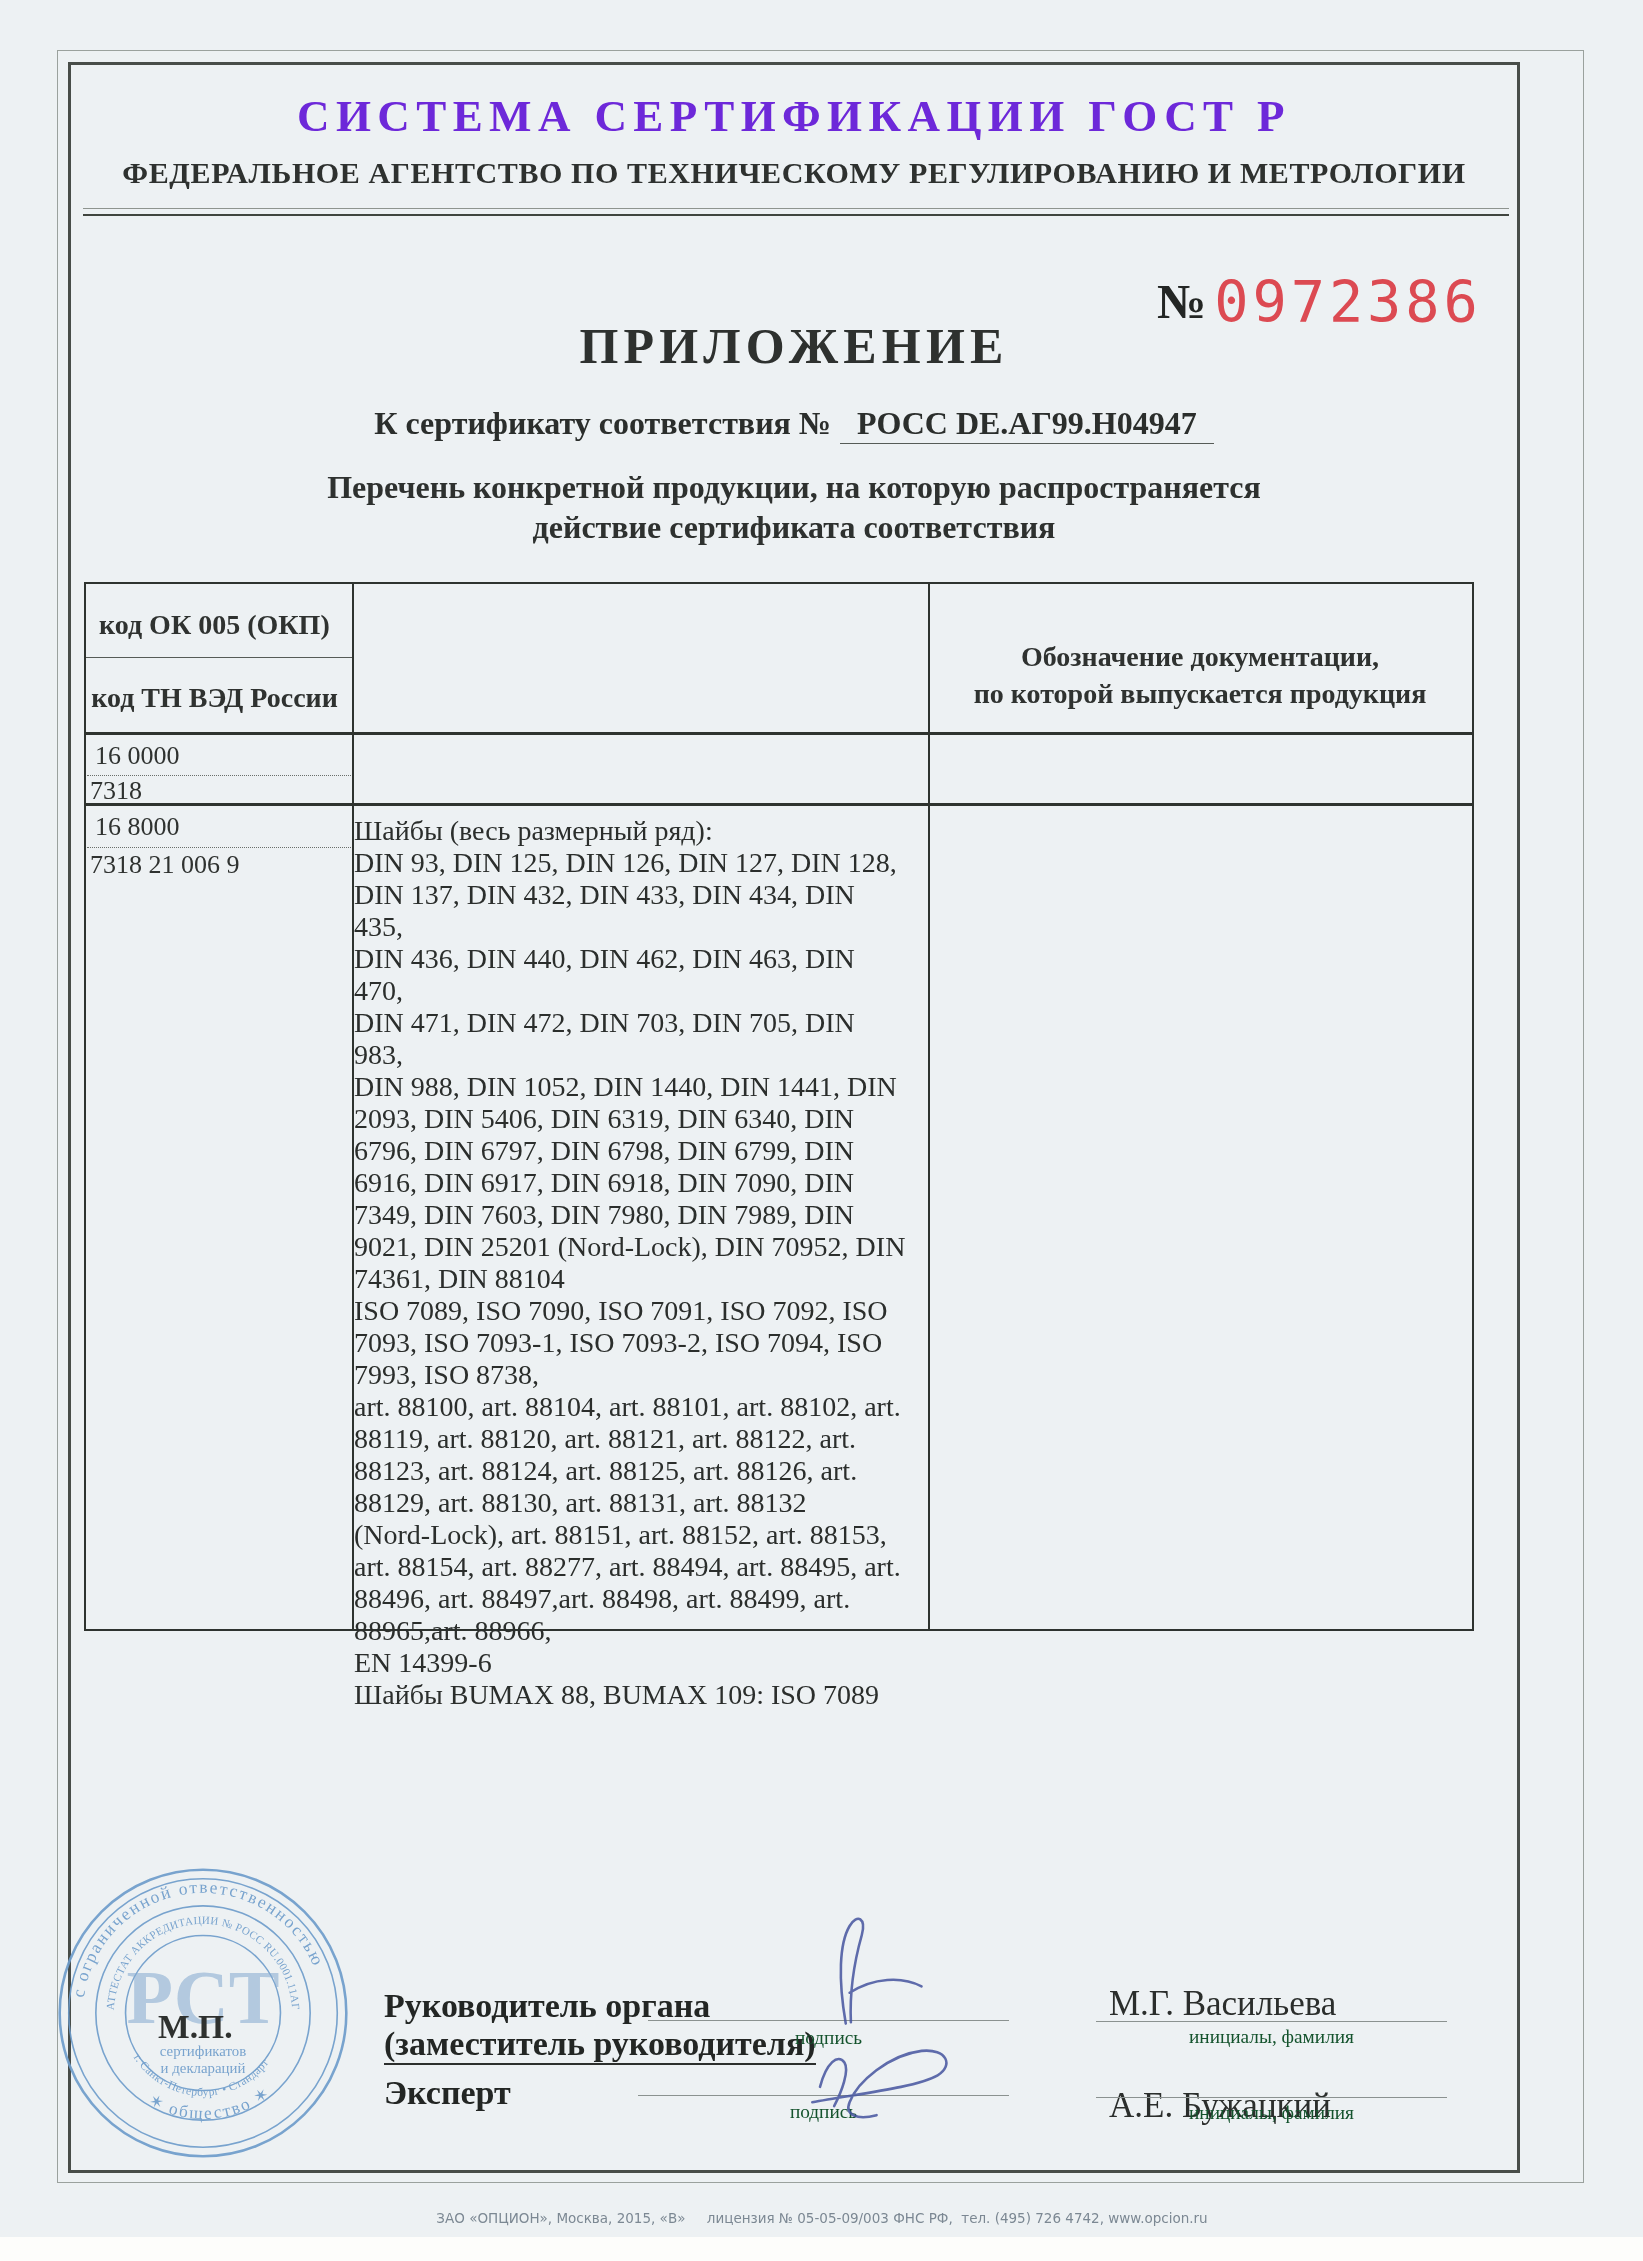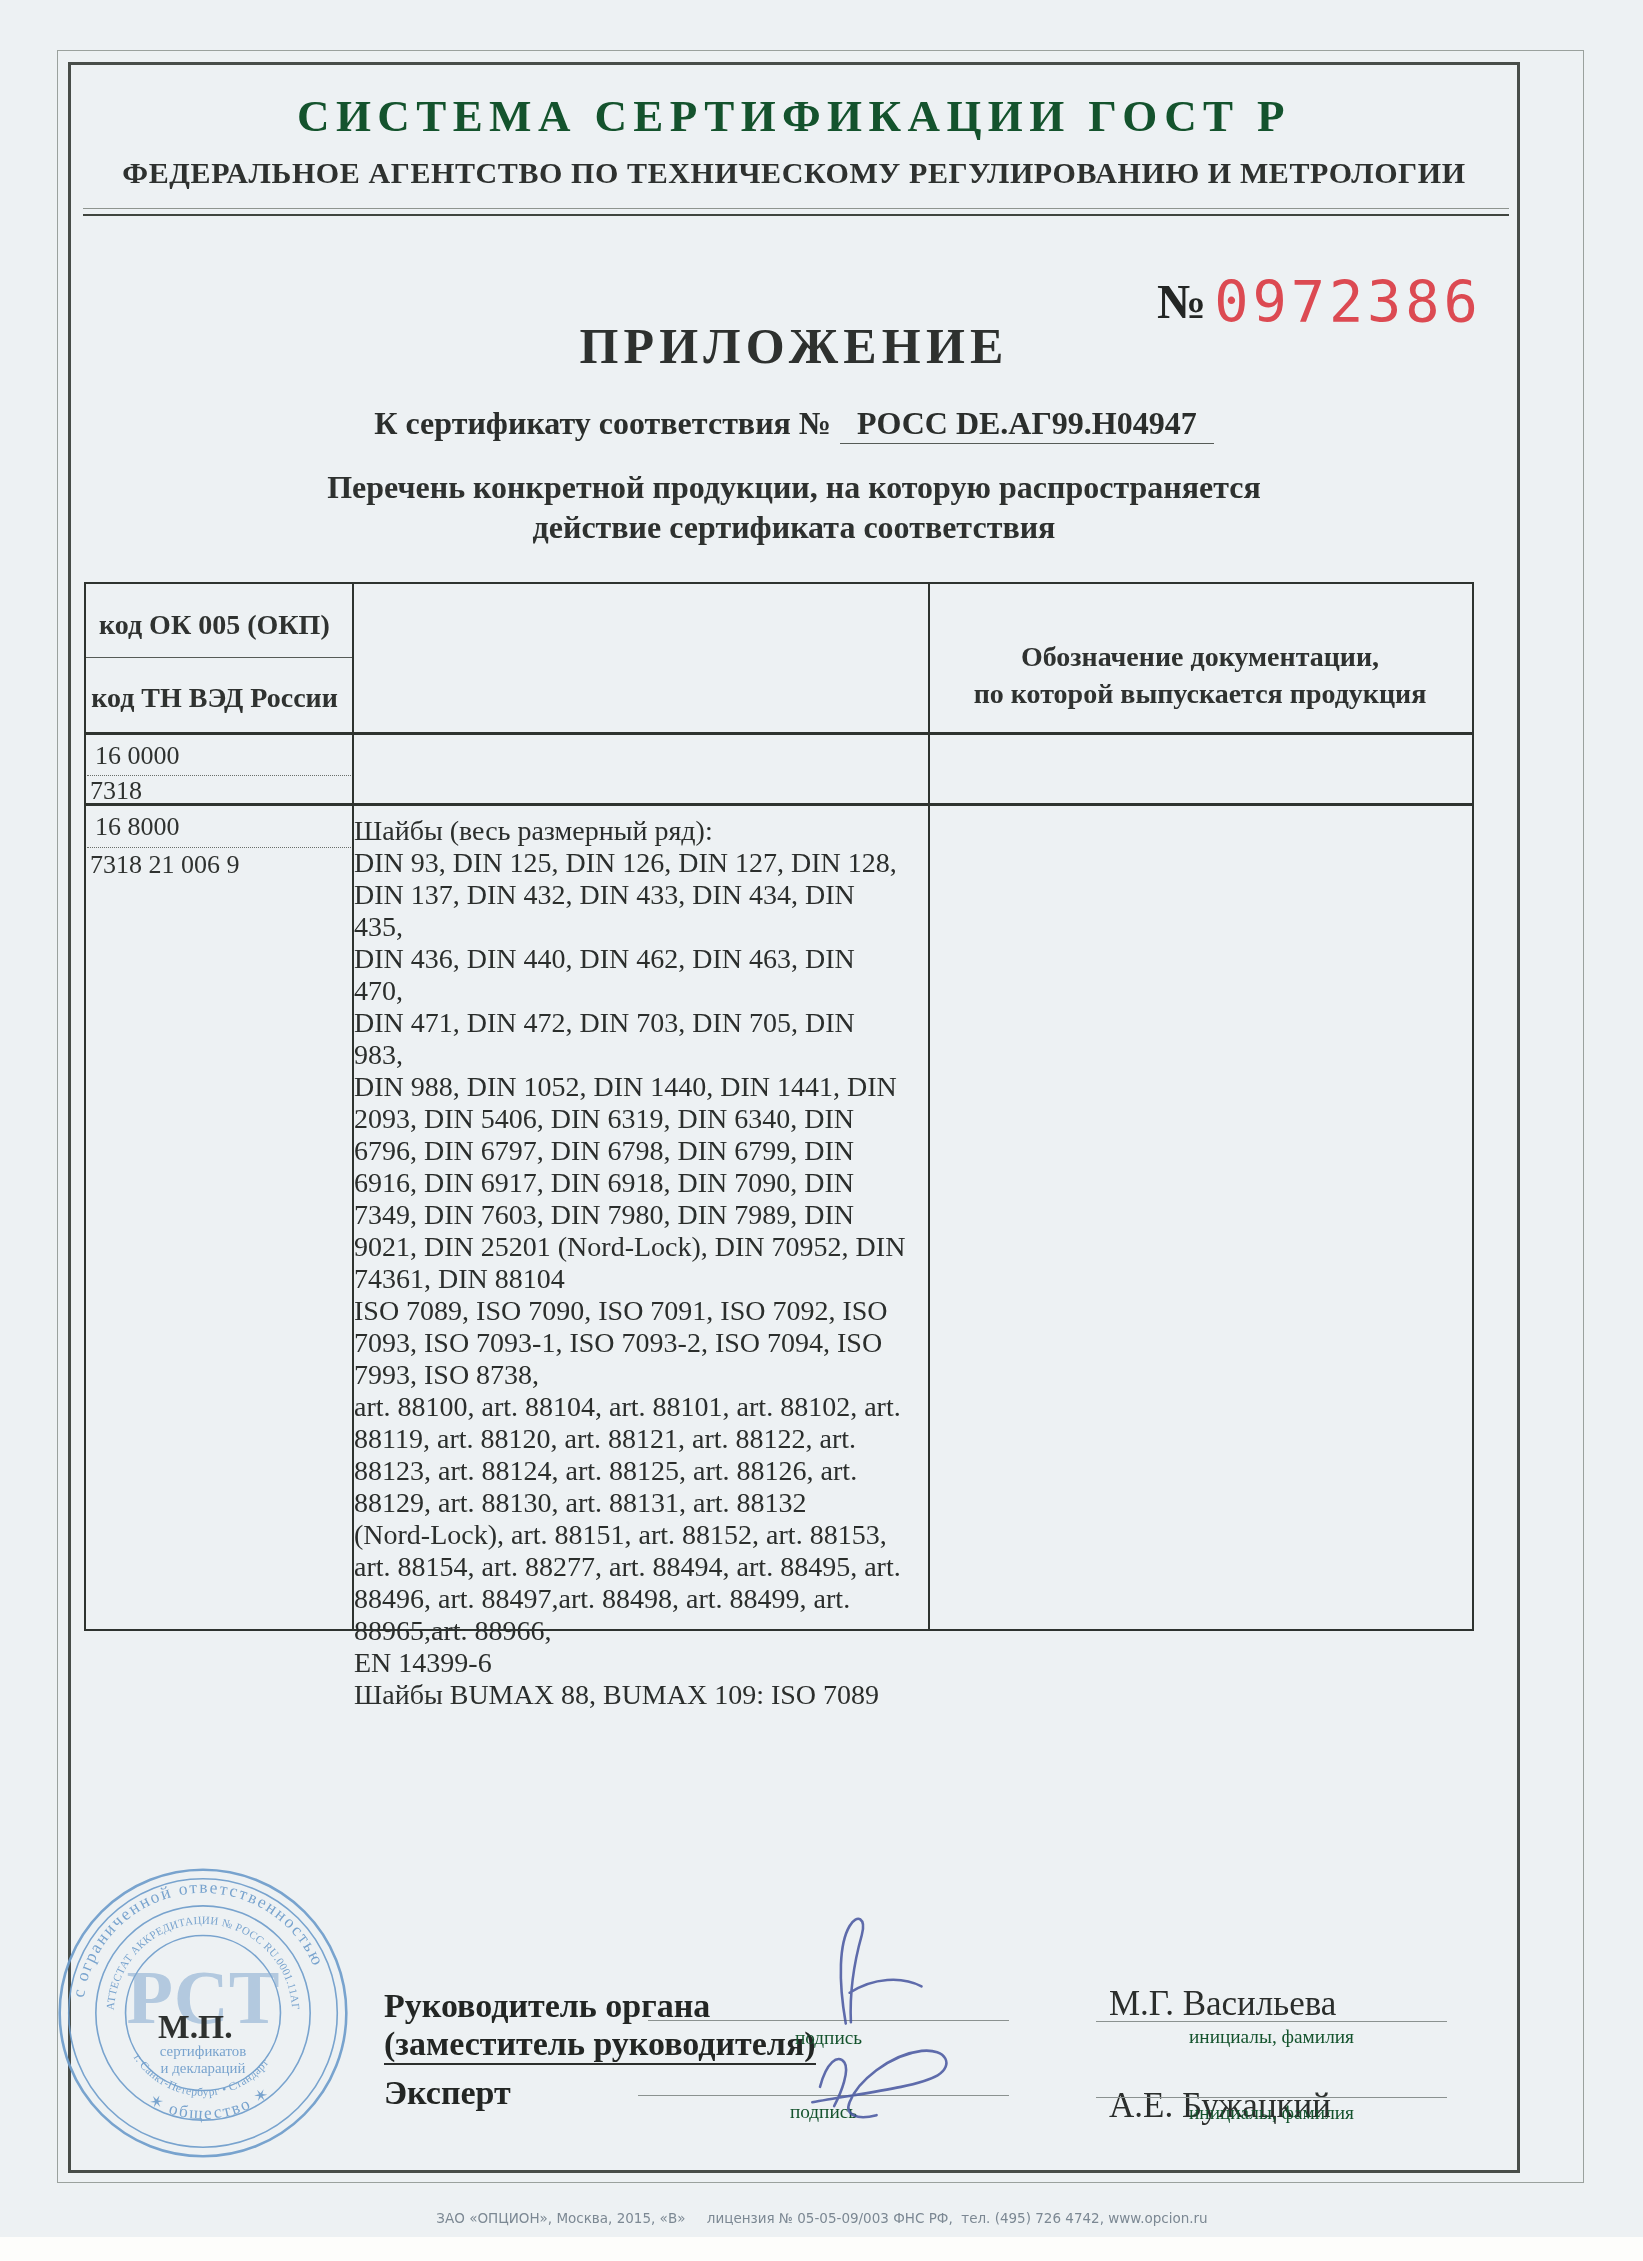--- a/index.html
+++ b/index.html
@@ -4,21 +4,21 @@
 <style>
   html,body{margin:0;padding:0;}
   body{
     width:1644px;height:2261px;position:relative;background:#fdfdfb;
     font-family:"Liberation Serif", serif;color:#2b2e2c;overflow:hidden;
   }
   .sheet{position:absolute;left:0;top:0;width:1644px;height:2237px;background:#edf1f3;}
   .frame-outer{position:absolute;left:57px;top:50px;width:1525px;height:2131px;border:1.3px solid #9aa19d;}
   .frame-inner{position:absolute;left:68px;top:62px;width:1446px;height:2105px;border:3.2px solid #484d49;}
   .sys-title{position:absolute;left:76px;top:90px;width:1436px;text-align:center;
-    font-size:45px;font-weight:bold;letter-spacing:6.4px;color:#14532d;}
+    font-size:45px;font-weight:bold;letter-spacing:6.4px;color:#6d28d9;}
   .agency-title{position:absolute;left:76px;top:156px;width:1436px;text-align:center;
     font-size:30px;font-weight:bold;letter-spacing:0.6px;color:#2e312f;}
   .top-divider{position:absolute;left:83px;top:208px;width:1426px;height:5.2px;
     border-top:1.3px solid #8e948f;border-bottom:2.6px solid #40453f;}
   .number-block{position:absolute;left:1157px;top:269px;white-space:nowrap;}
   .number-sign{font-size:49px;font-weight:bold;color:#232624;vertical-align:3.9px;}
   .number-value{font-family:"DejaVu Sans Mono", monospace;font-size:57px;color:#dc4a52;
     letter-spacing:3.9px;margin-left:8px;}
   .appendix-title{position:absolute;left:76px;top:317px;width:1436px;text-align:center;
     font-size:50px;font-weight:bold;letter-spacing:5.2px;color:#2e312f;}

